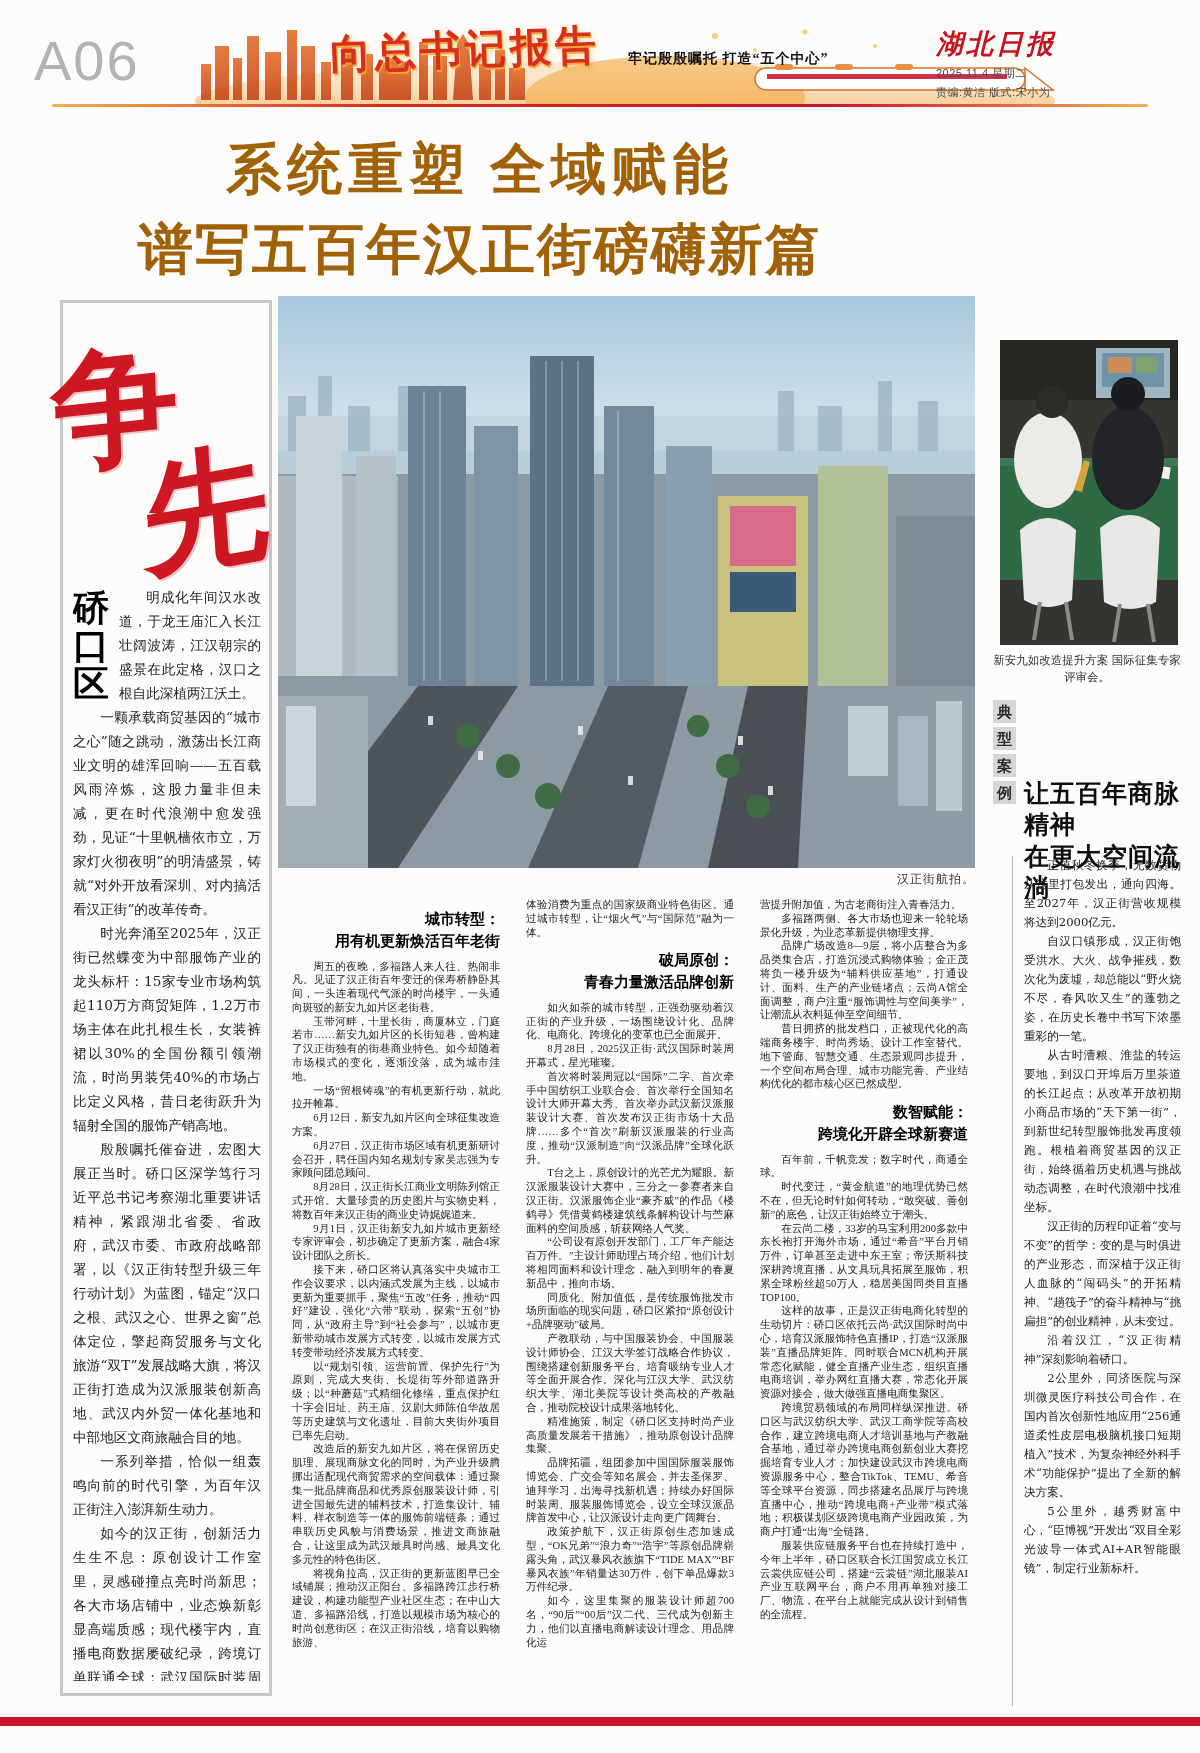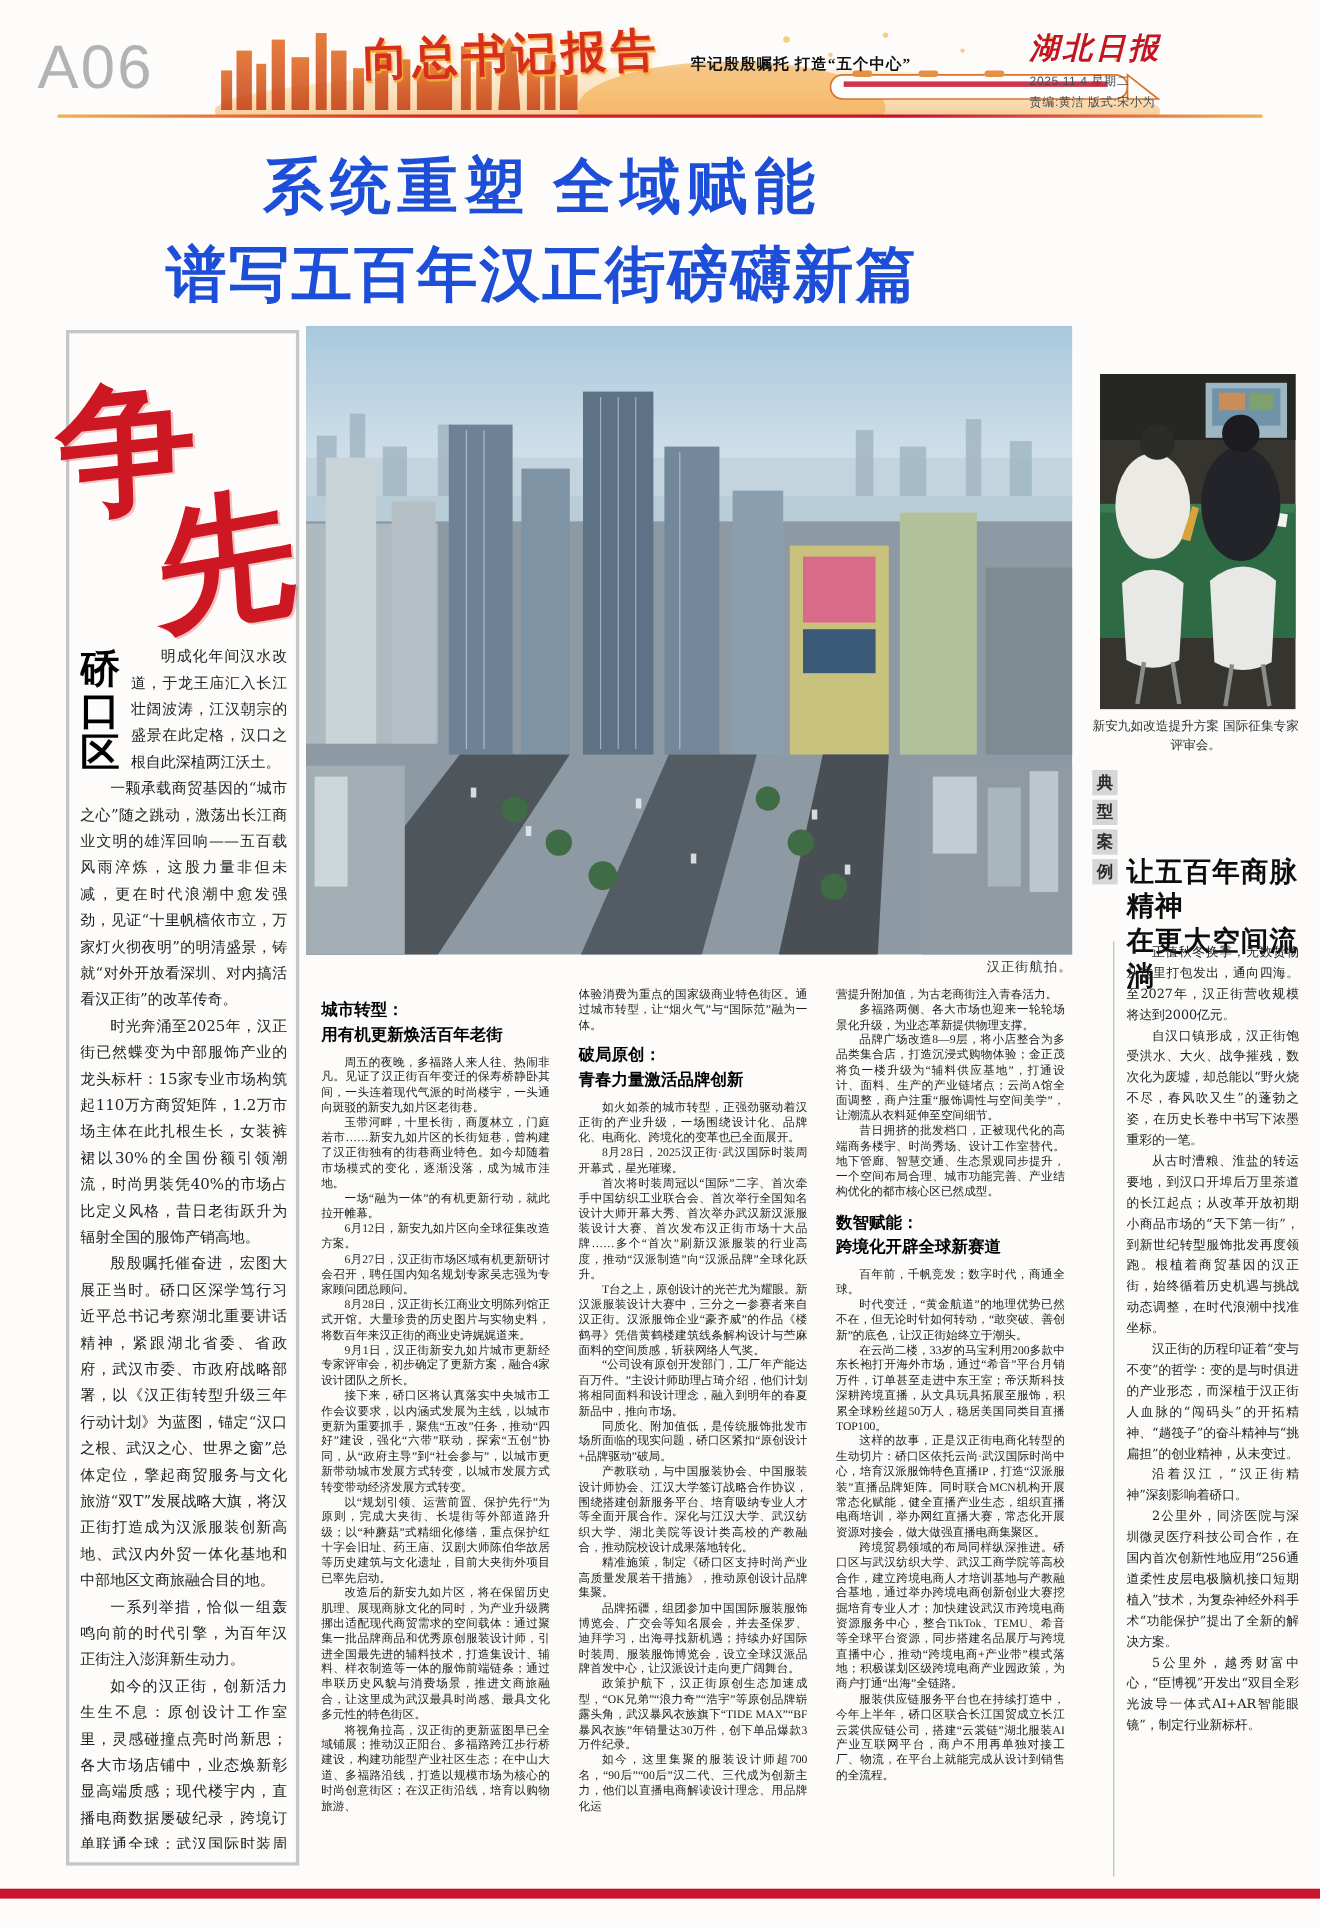--- a/index.html
+++ b/index.html
@@ -37,22 +37,22 @@
     font-family:"Liberation Sans", sans-serif; font-size:11px; color:#4a4a4a;
     margin-top:4px; letter-spacing:.5px;
   }
   .header-rule {
     position:absolute; left:52px; top:104px; width:1096px; height:3px;
     background:linear-gradient(to right, #f0b050, #d92a1a 30%, #c8102e 70%, #f0b050);
     border-radius:2px;
   }
   
   .headline {
-    position:absolute; left:13px; top:133px; width:960px; text-align:center;
-    font-family:"Liberation Serif", serif; font-weight:900; color:#1d4ed8;
+    position:absolute; left:0; top:133px; width:960px; text-align:center;
+    font-family:"Liberation Serif", serif; font-weight:900; color:#a16207;
   }
   .headline .l1 { font-size:55px; letter-spacing:6px; }
   .headline .l2 { font-size:55px; letter-spacing:2px; margin-top:6px; }
   
   .sidebar {
     position:absolute; left:60px; top:300px; width:212px; height:1396px;
     border:3px solid #c6c6c6; background:#fdfcfa; padding:10px 8px 10px 10px;
   }
   .zhengxian { position:absolute; left:-18px; top:14px; width:230px; height:260px; pointer-events:none; }
   .zhengxian .zx1, .zhengxian .zx2 {
@@ -85,21 +85,21 @@
     display:flex; gap:26px; overflow:hidden;
   }
   .col {
     flex:0 0 208px; width:208px; overflow:hidden;
     font-family:"Liberation Serif", serif; font-size:10.6px; line-height:13.8px;
     text-align:justify; color:#1c1c1c;
   }
   .blk { text-indent:2em; }
   .blk.b-c { text-indent:0; }
   .blk.b-h {
-    text-indent:0; text-align:left; white-space:pre-line;
+    text-indent:0; text-align:right; white-space:pre-line;
     font-family:"Liberation Sans", sans-serif; font-weight:700;
     font-size:15px; line-height:1.45; color:#000; margin:10px 0 8px;
   }
   
   .rail-photo { position:absolute; left:1000px; top:340px; width:178px; height:305px; overflow:hidden; }
   .rail-photo svg { display:block; width:100%; height:100%; }
   .rail-caption {
     position:absolute; left:992px; top:652px; width:190px;
     font-family:"DejaVu Serif", serif; font-size:11.5px; line-height:17px;
     color:#333; text-align:center;
@@ -299,21 +299,21 @@
     </svg>
   </div>
   <div class="main-caption">汉正街航拍。</div>
 
   <div class="body-cols">
     <div class="col">
       <div class="blk b-h">城市转型：
 用有机更新焕活百年老街</div>
         <div class="blk b-p">周五的夜晚，多福路人来人往、热闹非凡。见证了汉正街百年变迁的保寿桥静卧其间，一头连着现代气派的时尚楼宇，一头通向斑驳的新安九如片区老街巷。</div>
         <div class="blk b-p">玉带河畔，十里长街，商厦林立，门庭若市……新安九如片区的长街短巷，曾构建了汉正街独有的街巷商业特色。如今却随着市场模式的变化，逐渐没落，成为城市洼地。</div>
-        <div class="blk b-p">一场“融为一体”的有机更新行动，就此拉开帷幕。</div>
+        <div class="blk b-p">一场“留根铸魂”的有机更新行动，就此拉开帷幕。</div>
         <div class="blk b-p">6月12日，新安九如片区向全球征集改造方案。</div>
         <div class="blk b-p">6月27日，汉正街市场区域有机更新研讨会召开，聘任国内知名规划专家吴志强为专家顾问团总顾问。</div>
         <div class="blk b-p">8月28日，汉正街长江商业文明陈列馆正式开馆。大量珍贵的历史图片与实物史料，将数百年来汉正街的商业史诗娓娓道来。</div>
         <div class="blk b-p">9月1日，汉正街新安九如片城市更新经专家评审会，初步确定了更新方案，融合4家设计团队之所长。</div>
         <div class="blk b-p">接下来，硚口区将认真落实中央城市工作会议要求，以内涵式发展为主线，以城市更新为重要抓手，聚焦“五改”任务，推动“四好”建设，强化“六带”联动，探索“五创”协同，从“政府主导”到“社会参与”，以城市更新带动城市发展方式转变，以城市发展方式转变带动经济发展方式转变。</div>
         <div class="blk b-p">以“规划引领、运营前置、保护先行”为原则，完成大夹街、长堤街等外部道路升级；以“种蘑菇”式精细化修缮，重点保护红十字会旧址、药王庙、汉剧大师陈伯华故居等历史建筑与文化遗址，目前大夹街外项目已率先启动。</div>
         <div class="blk b-p">改造后的新安九如片区，将在保留历史肌理、展现商脉文化的同时，为产业升级腾挪出适配现代商贸需求的空间载体：通过聚集一批品牌商品和优秀原创服装设计师，引进全国最先进的辅料技术，打造集设计、辅料、样衣制造等一体的服饰前端链条；通过串联历史风貌与消费场景，推进文商旅融合，让这里成为武汉最具时尚感、最具文化多元性的特色街区。</div>
         <div class="blk b-p">将视角拉高，汉正街的更新蓝图早已全域铺展；推动汉正阳台、多福路跨江步行桥建设，构建功能型产业社区生态；在中山大道、多福路沿线，打造以规模市场为核心的时尚创意街区；在汉正街沿线，培育以购物旅游、</div>
     </div>
     <div class="col">

